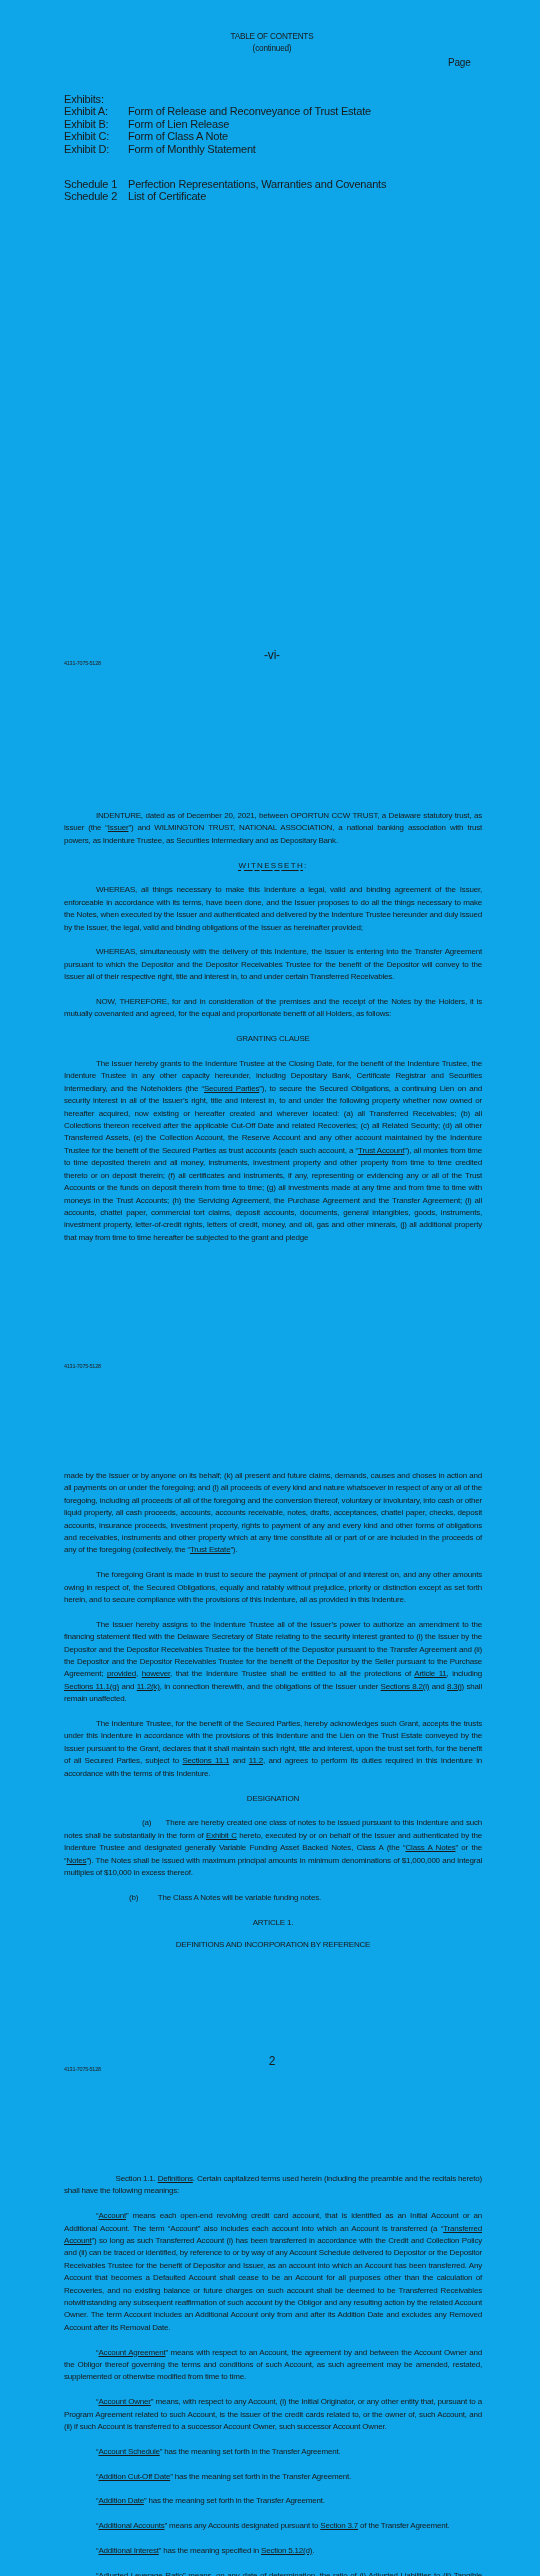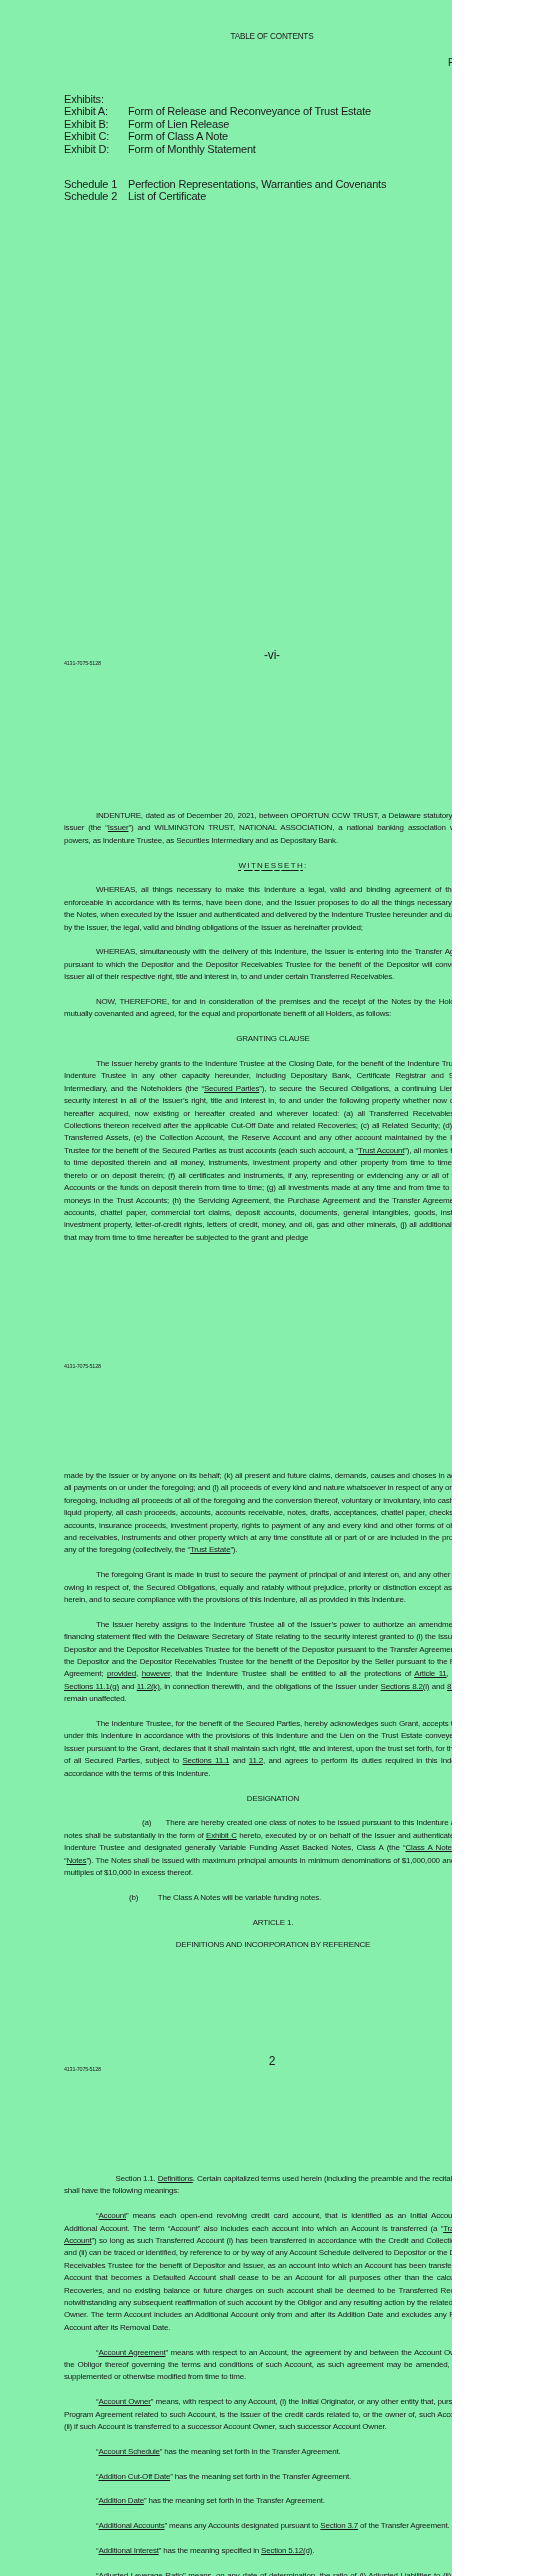--- a/index.html
+++ b/index.html
@@ -3,25 +3,25 @@
 <meta charset="utf-8">
 <style>
   html, body { margin: 0; padding: 0; background: #ffffff; }
   body {
     width: 544px;
     font-family: "Liberation Sans", sans-serif;
     color: #1a1a1a;
   }
   .page {
     position: relative;
-    width: 452px;
+    width: 540px;
     height: 703px;
     box-sizing: border-box;
     overflow: hidden;
-    background: #86efac;
+    background: #0ea5e9;
   }
   .content {
     position: absolute;
     left: 64px;
     width: 418px;
     font-size: 8px;
     line-height: 12.4px;
     letter-spacing: -0.2px;
     word-spacing: 0px;
   }
@@ -56,20 +56,21 @@
   .spaced-heading { letter-spacing: 1.3px; }
   .spaced-heading .ul-letter { text-decoration: underline; text-decoration-style: dashed; text-underline-offset: 1.5px; }
   .designation-a { text-indent: 78px; }
 </style>
 </head>
 <body>
 
 <section class="page">
   <div class="toc-title">
     <div>TABLE OF CONTENTS</div>
+    <div>(continued)</div>
   </div>
   <div class="toc-page-label">Page</div>
 
   <div class="toc-list" style="top:93px;">
     <div>Exhibits:</div>
     <div class="toc-row">
       <span class="toc-key">Exhibit A:</span>
       <span class="toc-val">Form of Release and Reconveyance of Trust Estate</span>
     </div>
     <div class="toc-row">

